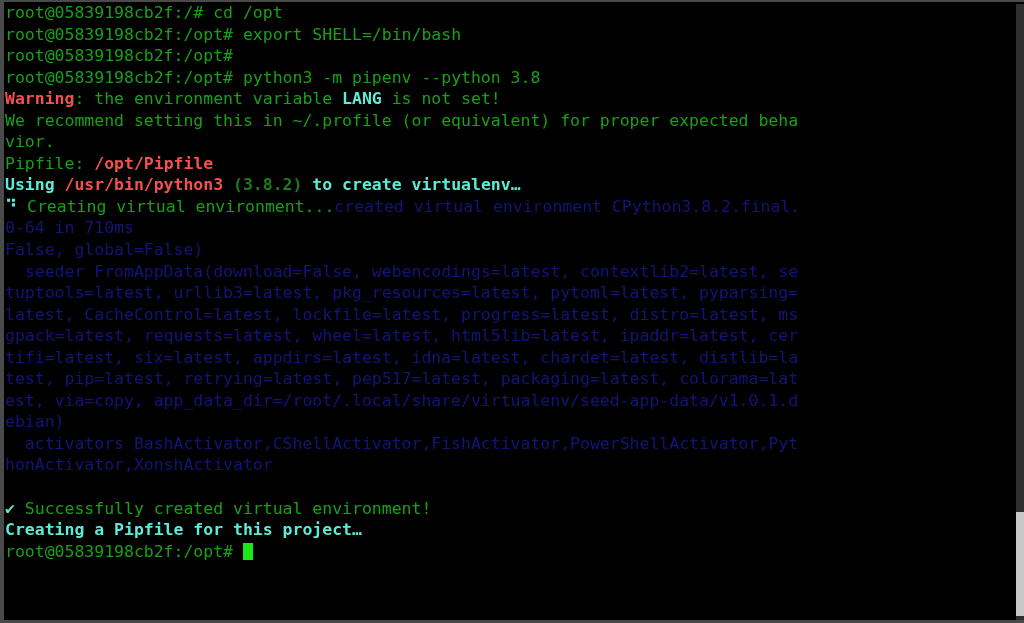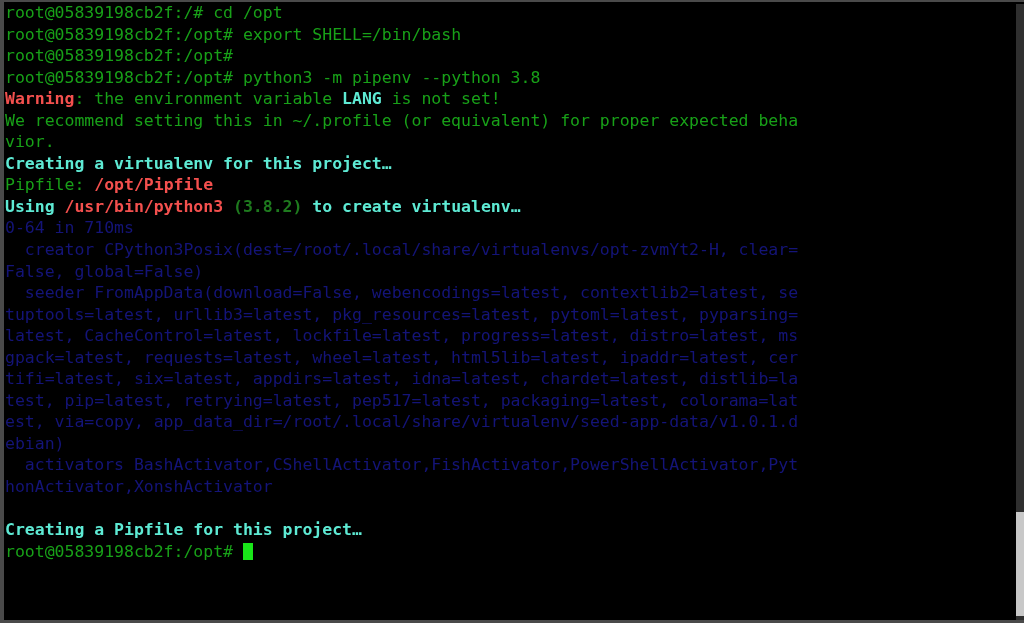--- a/index.html
+++ b/index.html
@@ -90,37 +90,37 @@
 
   <div id="terminal-screen">
 
   <div class="term-line"><span class="c-green">root@05839198cb2f:/# </span><span class="c-green">cd /opt</span></div>
       <div class="term-line"><span class="c-green">root@05839198cb2f:/opt# </span><span class="c-green">export SHELL=/bin/bash</span></div>
       <div class="term-line"><span class="c-green">root@05839198cb2f:/opt# </span></div>
       <div class="term-line"><span class="c-green">root@05839198cb2f:/opt# </span><span class="c-green">python3 -m pipenv --python 3.8</span></div>
       <div class="term-line"><span class="c-red-b">Warning</span><span class="c-green">: the environment variable </span><span class="c-green-b">LANG</span><span class="c-green"> is not set!</span></div>
       <div class="term-line"><span class="c-green">We recommend setting this in ~/.profile (or equivalent) for proper expected beha</span></div>
       <div class="term-line"><span class="c-green">vior.</span></div>
-      <div class="term-line"><span class="c-green-b">Creating a virtualenv for this project…</span></div>
       <div class="term-line"><span class="c-green">Pipfile: </span><span class="c-red-b">/opt/Pipfile</span></div>
       <div class="term-line"><span class="c-green-b">Using </span><span class="c-red-b">/usr/bin/python3</span><span class="c-green"> </span><span class="c-green-dim">(3.8.2)</span><span class="c-green"> </span><span class="c-green-b">to create virtualenv…</span></div>
+      <div class="term-line"><span class="c-green-b">⠙ </span><span class="c-green">Creating virtual environment...</span><span class="c-blue">created virtual environment CPython3.8.2.final.</span></div>
       <div class="term-line"><span class="c-blue">0-64 in 710ms</span></div>
-      <div class="term-line"><span class="c-blue">  creator CPython3Posix(dest=/root/.local/share/virtualenvs/opt-zvmYt2-H, clear=</span></div>
       <div class="term-line"><span class="c-blue">False, global=False)</span></div>
       <div class="term-line"><span class="c-blue">  seeder FromAppData(download=False, webencodings=latest, contextlib2=latest, se</span></div>
       <div class="term-line"><span class="c-blue">tuptools=latest, urllib3=latest, pkg_resources=latest, pytoml=latest, pyparsing=</span></div>
       <div class="term-line"><span class="c-blue">latest, CacheControl=latest, lockfile=latest, progress=latest, distro=latest, ms</span></div>
       <div class="term-line"><span class="c-blue">gpack=latest, requests=latest, wheel=latest, html5lib=latest, ipaddr=latest, cer</span></div>
       <div class="term-line"><span class="c-blue">tifi=latest, six=latest, appdirs=latest, idna=latest, chardet=latest, distlib=la</span></div>
       <div class="term-line"><span class="c-blue">test, pip=latest, retrying=latest, pep517=latest, packaging=latest, colorama=lat</span></div>
       <div class="term-line"><span class="c-blue">est, via=copy, app_data_dir=/root/.local/share/virtualenv/seed-app-data/v1.0.1.d</span></div>
       <div class="term-line"><span class="c-blue">ebian)</span></div>
       <div class="term-line"><span class="c-blue">  activators BashActivator,CShellActivator,FishActivator,PowerShellActivator,Pyt</span></div>
       <div class="term-line"><span class="c-blue">honActivator,XonshActivator</span></div>
       <div class="term-line"><span class="c-green"></span></div>
+      <div class="term-line"><span class="c-green-b">✔</span><span class="c-green"> Successfully created virtual environment!</span></div>
       <div class="term-line"><span class="c-green-b">Creating a Pipfile for this project…</span></div>
       <div class="term-line"><span class="c-green">root@05839198cb2f:/opt# </span><span class="cursor-block"></span></div>
     </div>
 
   <div id="scrollbar-track">
     <div id="scrollbar-thumb"></div>
   </div>
 
 </div>
 

